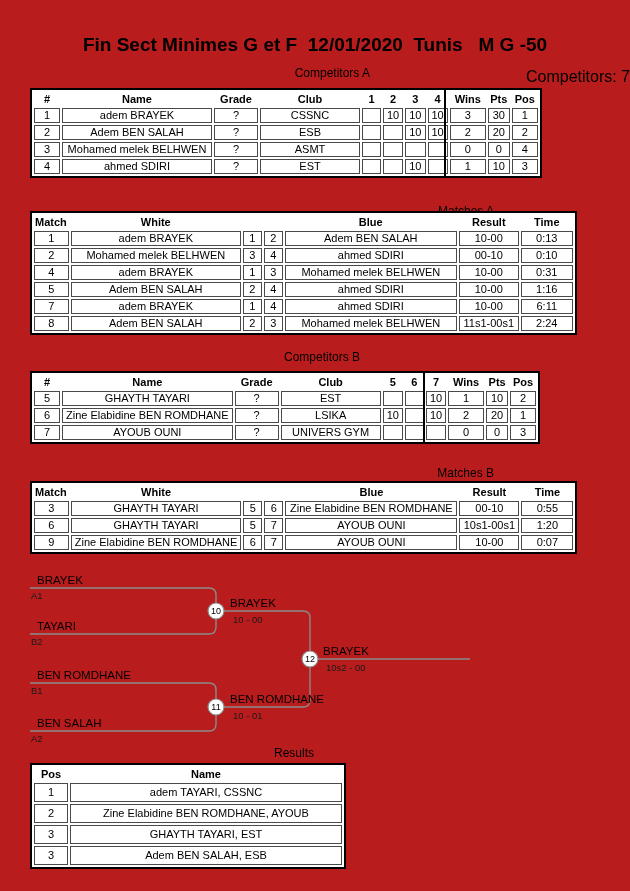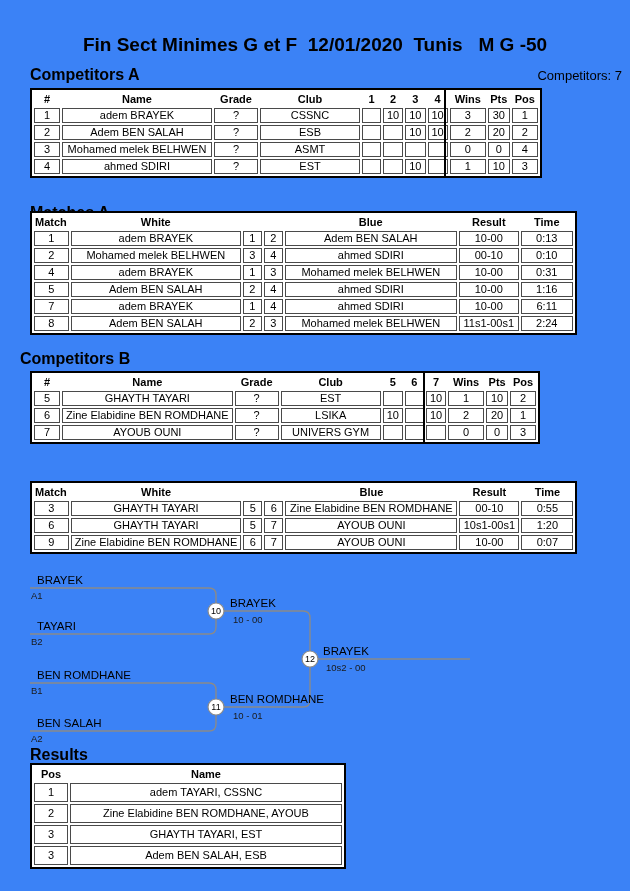--- a/index.html
+++ b/index.html
@@ -1,21 +1,21 @@
 <!DOCTYPE html>
 <html><head>
 <meta charset="utf-8">
 <style>
   html,body{margin:0;padding:0;background:#fff;}
-  .sheet{position:relative;width:630px;height:891px;background:#3b82f6;overflow:hidden;
+  .sheet{position:relative;width:630px;height:891px;background:#b91c1c;overflow:hidden;
          font-family:"Liberation Sans",sans-serif;color:#000;}
   .page-title{position:absolute;top:34px;left:0;width:630px;text-align:center;
               font-size:19px;font-weight:bold;white-space:pre;}
-  .comp-count{position:absolute;top:68px;right:8px;font-size:13px;}
-  .sec-title{position:absolute;font-size:16px;font-weight:bold;text-align:left;white-space:nowrap;}
+  .comp-count{position:absolute;top:68px;right:0;font-size:16px;}
+  .sec-title{position:absolute;font-size:12px;font-weight:normal;text-align:right;white-space:nowrap;}
   #t-compA{top:66px;left:30px;width:340px}
   #t-matchA{top:204px;left:30px;width:464px}
   #t-compB{top:350px;left:20px;width:340px}
   #t-matchB{top:466px;left:30px;width:464px}
   #t-results{top:746px;left:30px;width:284px}
   .tablewrap{position:absolute;left:30px;}
   #w-compA{top:88px}
   #w-matchA{top:211px}
   #w-compB{top:371px}
   #w-matchB{top:481px}
@@ -279,20 +279,21 @@
         <td class="c"></td>
         <td class="c">0</td>
         <td class="c">0</td>
         <td class="c">3</td>
       </tr>
     </tbody>
       </table>
     <div class="vline" style="left:393px"></div>
   </div>
 
+  <div class="sec-title" id="t-matchB">Matches B</div>
   <div class="tablewrap" id="w-matchB">
     <table class="grid">
       <colgroup>
           <col class="w30">
           <col class="w170">
           <col class="w19">
           <col class="w19">
           <col class="w172">
           <col class="w60">
           <col class="w52">

